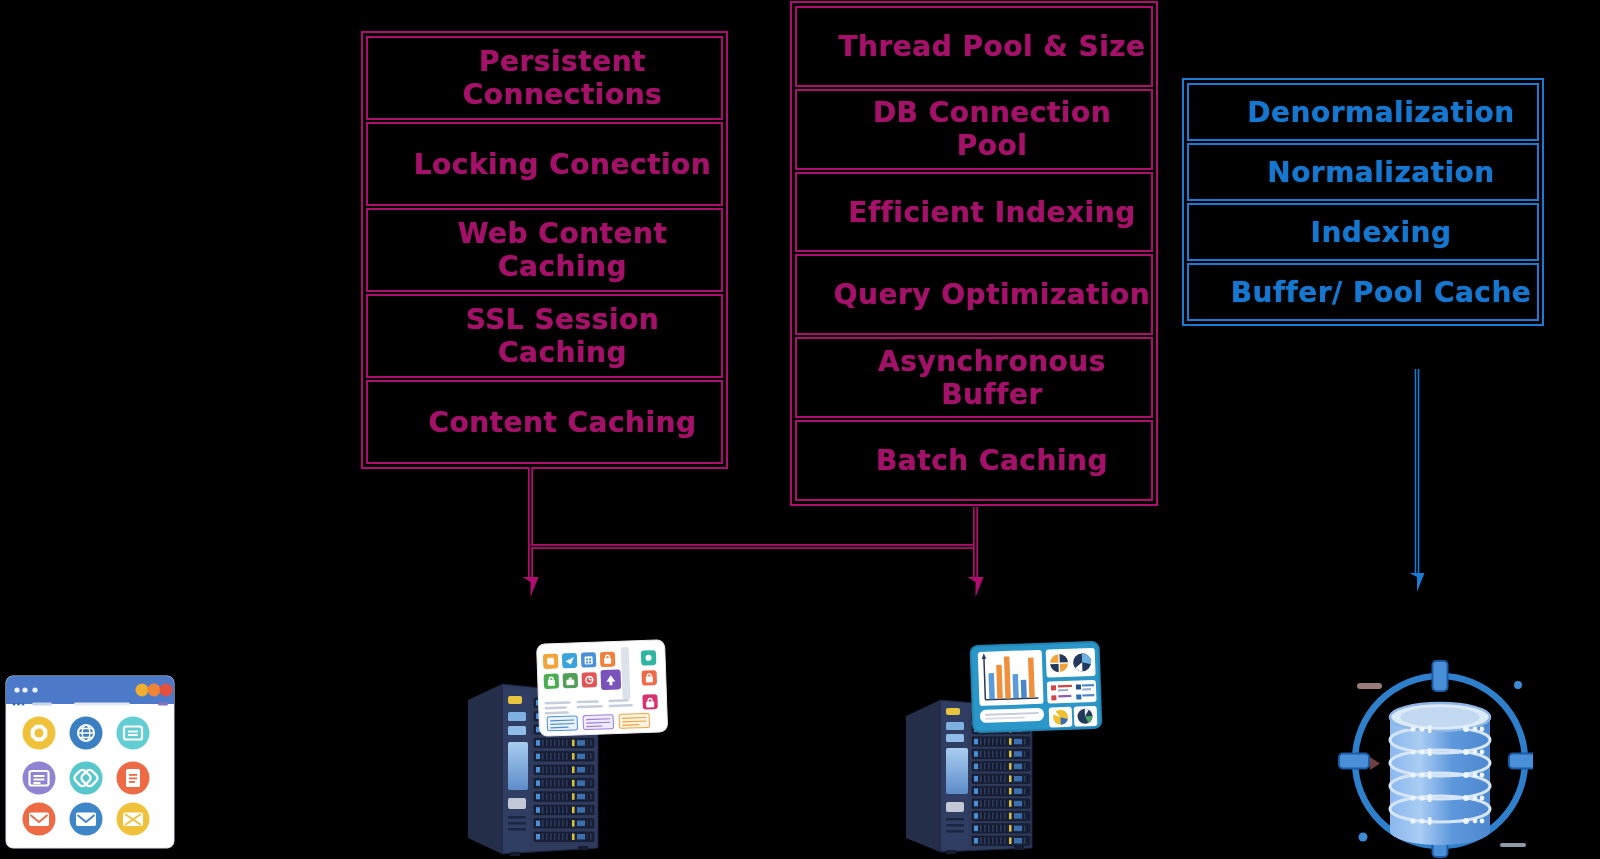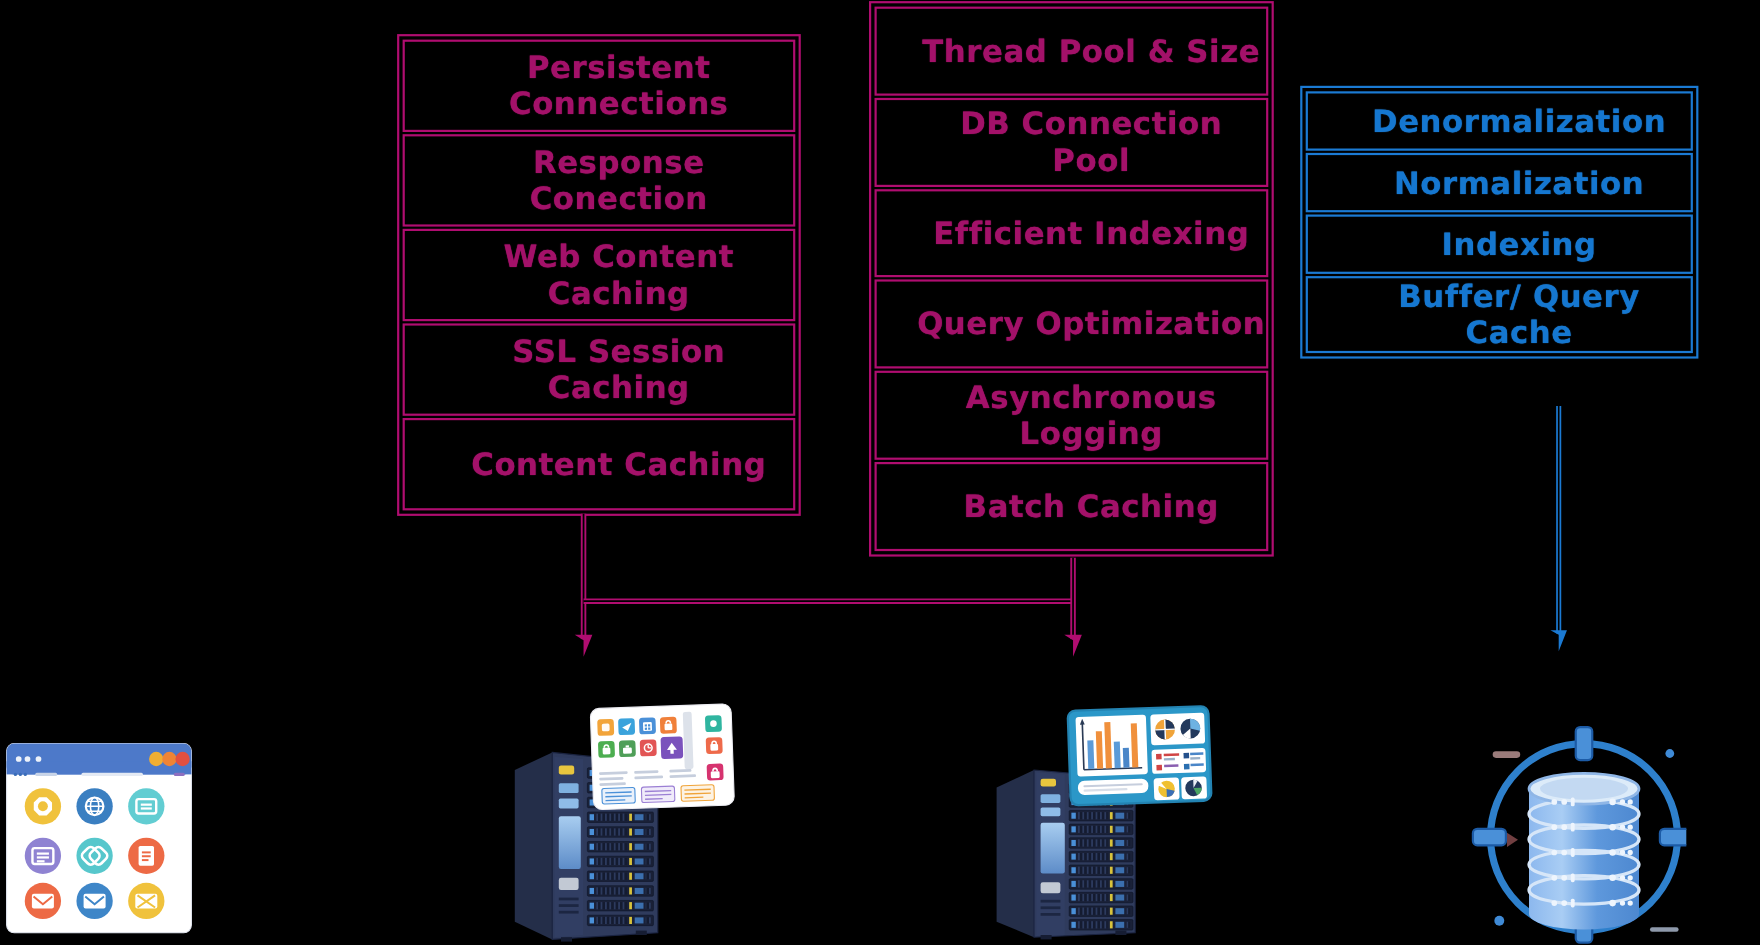--- a/index.html
+++ b/index.html
@@ -19,40 +19,40 @@
   .b-outer{stroke:#1B7AD3;stroke-width:4.6;fill:none;}
   .b-core{stroke:#000;stroke-width:1.5;fill:none;}
 </style>
 </head>
 <body>
 
 <div class="canvas">
 
   <section class="panel magenta" style="left:361px;top:31px;width:367px;height:438px">
     <div class="prow">Persistent Connections</div>
-    <div class="prow">Response Conection</div>
+    <div class="prow">Locking Conection</div>
     <div class="prow">Web Content Caching</div>
     <div class="prow">SSL Session Caching</div>
     <div class="prow">Content Caching</div>
   </section>
 
   <section class="panel magenta" style="left:790px;top:1px;width:368px;height:505px">
     <div class="prow">Thread Pool &amp; Size</div>
     <div class="prow">DB Connection Pool</div>
     <div class="prow">Efficient Indexing</div>
     <div class="prow">Query Optimization</div>
-    <div class="prow">Asynchronous Logging</div>
+    <div class="prow">Asynchronous Buffer</div>
     <div class="prow">Batch Caching</div>
   </section>
 
   <section class="panel blue" style="left:1182px;top:78px;width:362px;height:248px">
     <div class="prow">Denormalization</div>
     <div class="prow">Normalization</div>
     <div class="prow">Indexing</div>
-    <div class="prow">Buffer/ Query Cache</div>
+    <div class="prow">Buffer/ Pool Cache</div>
   </section>
 
   <svg class="layer" width="1600" height="859" viewBox="0 0 1600 859">
     <g>
       <path class="m-outer" d="M530.5 467 V 581"></path>
         <path class="m-core" d="M530.5 467 V 581"></path>
       <polygon points="522.5,577 538.5,577 530.5,597 530.5,582" fill="#B00D70"></polygon>
     </g>
     <g>
       <path class="m-outer" d="M530.5 546.5 H 975.5"></path>

